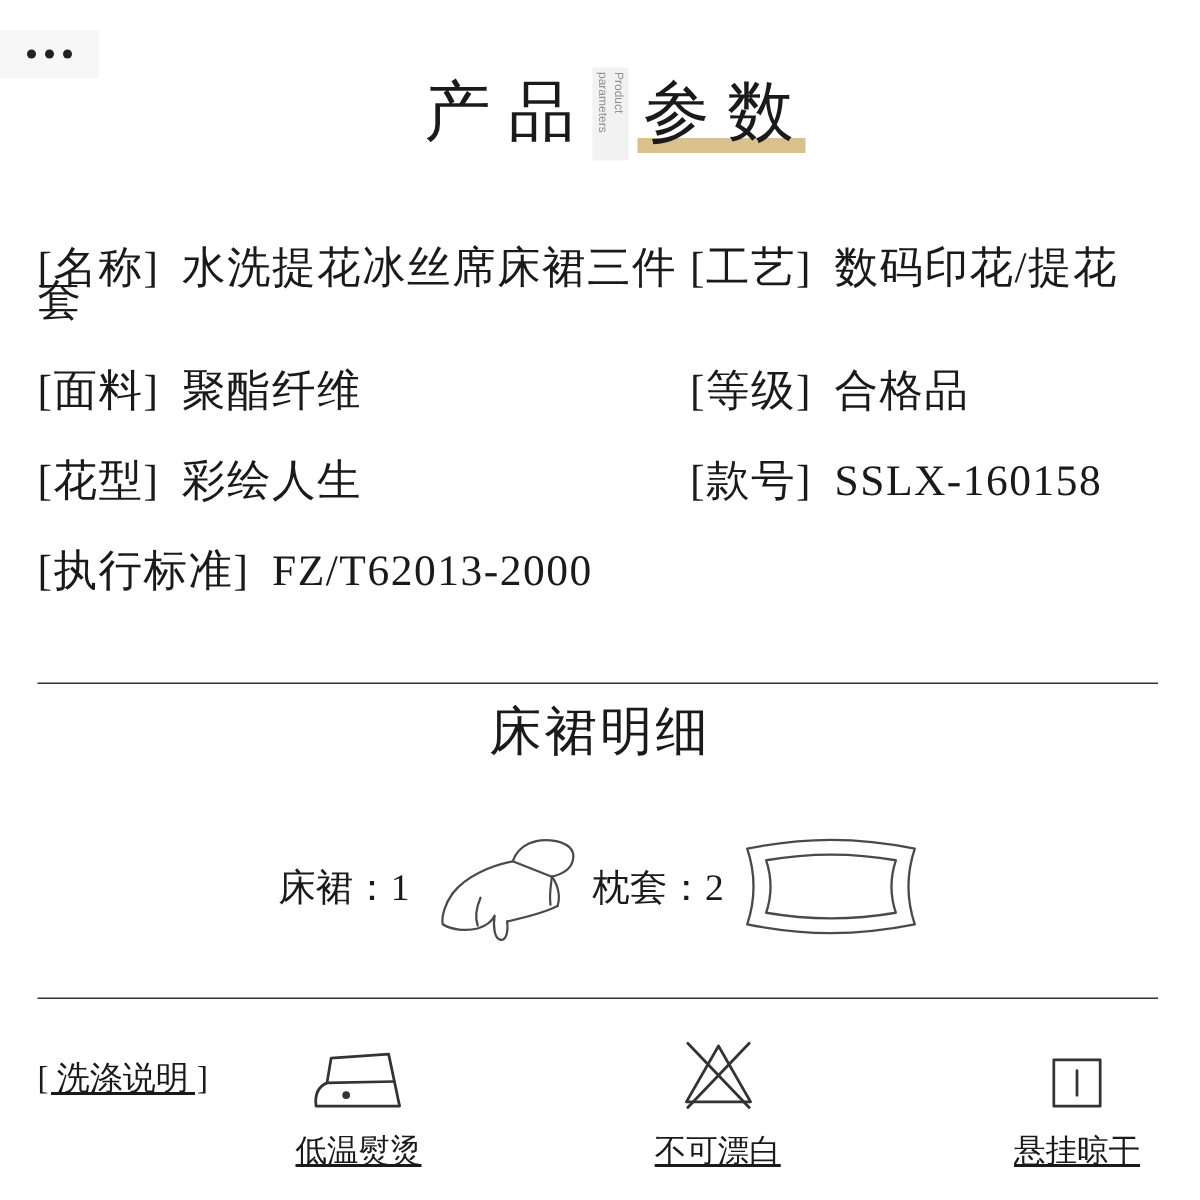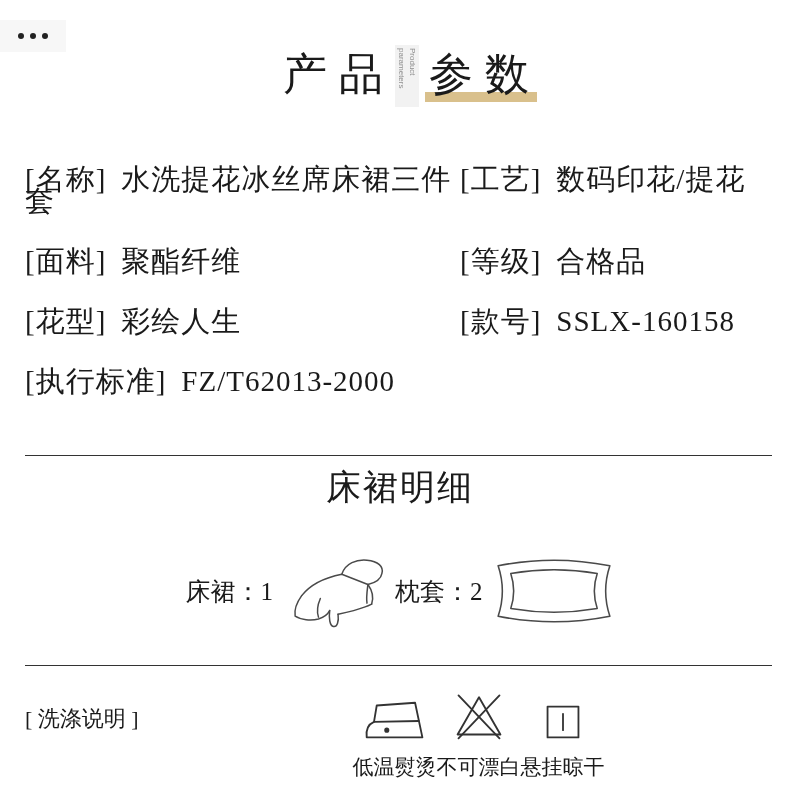--- a/index.html
+++ b/index.html
@@ -48,23 +48,23 @@
 
   
   .section-title { margin-top:8px; text-align:center; font-size:35px; letter-spacing:2px; }
   .detail-items { margin-top:42px; display:flex; justify-content:center; align-items:center; }
   .detail-item { display:flex; align-items:center; }
   .detail-item + .detail-item { }
   .detail-text { font-size:25px; margin-right:10px; white-space:nowrap; }
   .detail-item svg { display:block; stroke:#4a4a4a; fill:none; stroke-width:1.6; stroke-linecap:round; stroke-linejoin:round; }
 
   
-  .washing { display:flex; padding:22px 40px 0 25px; }
+  .washing { display:flex; padding:22px 40px 0 25px;text-decoration:underline; }
   .washing-label { font-size:22px; width:172px; padding-top:16px; white-space:nowrap; }
-  .washing-items { flex:1; display:flex; justify-content:center; }
+  .washing-items { flex:1; display:flex; justify-content:space-between; }
   .wash-item { display:flex; flex-direction:column; align-items:center; }
   .icon-box { height:54px; display:flex; align-items:flex-end; }
   .wash-item svg { display:block; stroke:#333; fill:none; stroke-width:2; stroke-linecap:round; stroke-linejoin:round; }
   .wash-text { margin-top:11px; font-size:21px; white-space:nowrap; }
 </style>
 </head>
 <body>
 
 <div class="page">
 

